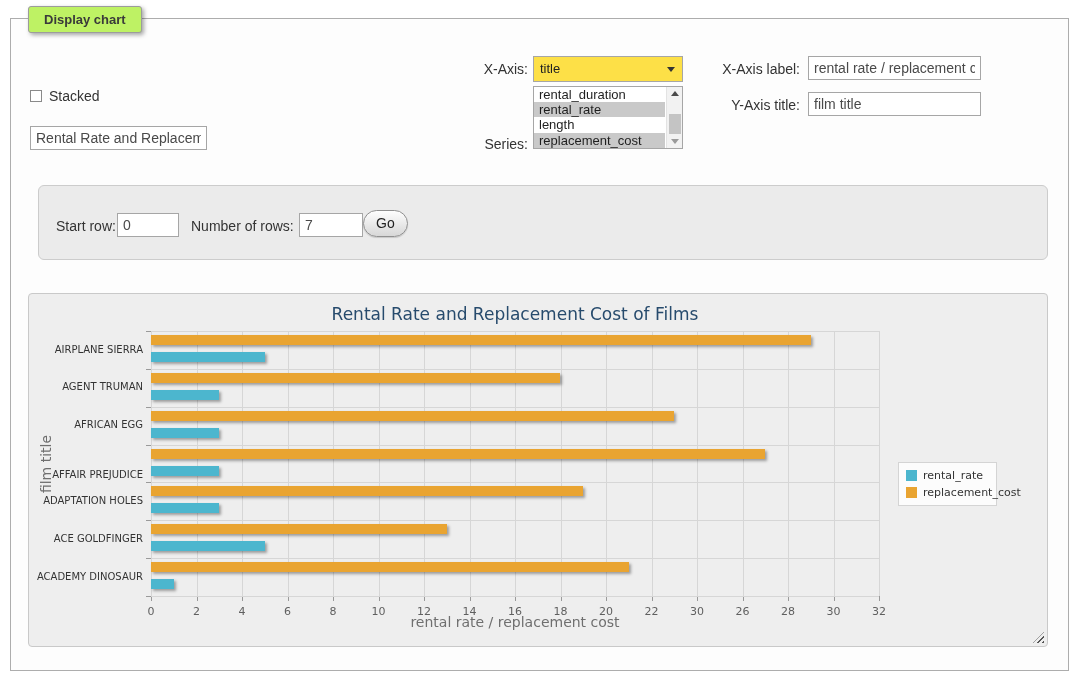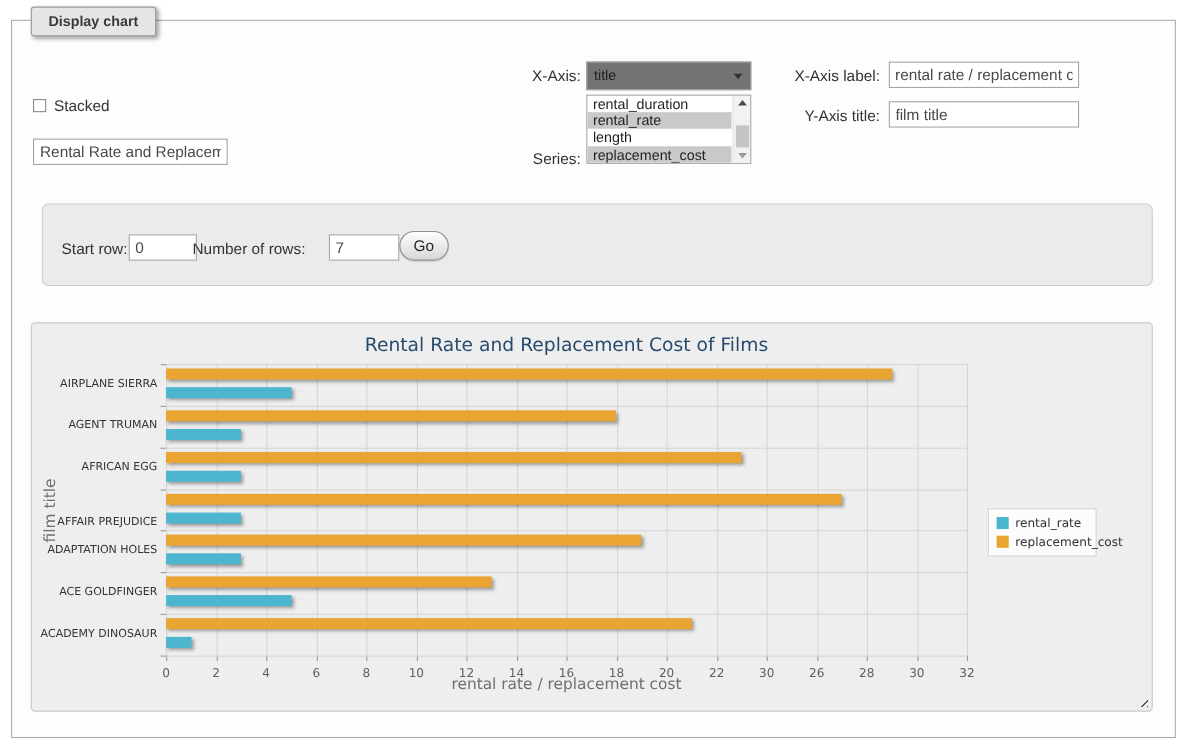--- a/index.html
+++ b/index.html
@@ -2,21 +2,21 @@
 <html><head>
 <meta charset="utf-8">
 <style>
   * { box-sizing: border-box; }
   html,body { margin:0; padding:0; background:#fff; }
   .page { position:relative; width:1081px; height:681px; background:#fff;
           font-family:"Liberation Sans", sans-serif; overflow:hidden; }
 
   .fieldset { position:absolute; left:10px; top:18px; width:1059px; height:653px;
               border:1px solid #adadad; background:#fdfdfd; }
-  .legend-box { position:absolute; left:28px; top:6px; z-index:6; background:#e5e5e5;
+  .legend-box { position:absolute; left:28px; top:6px; z-index:6; background:#bef264;
                 border:1px solid #9c9c9c; border-radius:3px; padding:5px 15px;
                 font-size:13px; font-weight:bold; color:#3a3a3a;
                 box-shadow:2px 2px 4px rgba(0,0,0,.35); }
 
   .form-label { position:absolute; font-size:14px; color:#333; white-space:nowrap; }
   .r-align { text-align:right; }
 
   .radio-row { position:absolute; left:30px; top:57px; display:flex; align-items:center;
                font-size:14px; color:#333; }
   .radio-item { display:inline-flex; align-items:center; margin-right:9px; cursor:default; }
@@ -28,21 +28,21 @@
   .checkbox-row { position:absolute; left:30px; top:88px; display:flex; align-items:center;
                   font-size:14px; color:#333; }
   .checkbox { width:12px; height:12px; border:1px solid #8a8a8a; background:#fff;
               margin-right:7px; }
 
   .text-input { position:absolute; border:1px solid #a6a6a6; background:#fff;
                 font:14px "Liberation Sans", sans-serif; color:#4a4a4a;
                 padding:2px 5px; outline:none; }
 
   .select-box { position:absolute; left:533px; top:56px; width:150px; height:26px;
-                border:1px solid #a6a6a6; background:#737373; font-size:13px; color:#222;
+                border:1px solid #a6a6a6; background:#fde047; font-size:13px; color:#222;
                 line-height:24px; padding-left:6px; }
   .select-arrow { position:absolute; right:7px; top:10px; width:0; height:0;
                   border-left:4px solid transparent; border-right:4px solid transparent;
                   border-top:5px solid #333; }
 
   .listbox { position:absolute; left:533px; top:86px; width:150px; height:63px;
              border:1px solid #a6a6a6; background:#fff; overflow:hidden; }
   .list-option { height:15.2px; line-height:15.2px; font-size:13px; color:#1f1f1f;
                  padding-left:5px; margin-right:17px; white-space:nowrap; }
   .list-option.selected { background:#c9c9c9; }
@@ -129,21 +129,21 @@
 
   <div class="form-label r-align" style="left:700px; top:61px; width:100px;">X-Axis label:</div>
   <input class="text-input" style="left: 808px; top: 56px; width: 173px; height: 24px;" value="rental rate / replacement cost">
 
   <div class="form-label r-align" style="left:700px; top:97px; width:100px;">Y-Axis title:</div>
   <input class="text-input" style="left: 808px; top: 92px; width: 173px; height: 24px;" value="film title">
 
   <div class="rows-panel">
     <div class="form-label" style="left:17px; top:32px;">Start row:</div>
     <input class="text-input" style="left: 78px; top: 27px; width: 62px; height: 24px;" value="0">
-    <div class="form-label" style="left:136px; top:32px;">Number of rows:</div>
+    <div class="form-label" style="left:152px; top:32px;">Number of rows:</div>
     <input class="text-input" style="left: 260px; top: 27px; width: 64px; height: 24px;" value="7">
     <button class="go-button">Go</button>
   </div>
 
   <div class="chart-panel" id="chart-panel">
     <div class="chart-title">Rental Rate and Replacement Cost of Films</div>
     <div class="yaxis-title">film title</div>
     <div id="plot">
         <div class="gridline" style="left: 122px; top: 37px; width: 1px; height: 265px;"></div>
         <div class="axis-tick" style="left: 122px; top: 302px; width: 1px; height: 5px;"></div>

